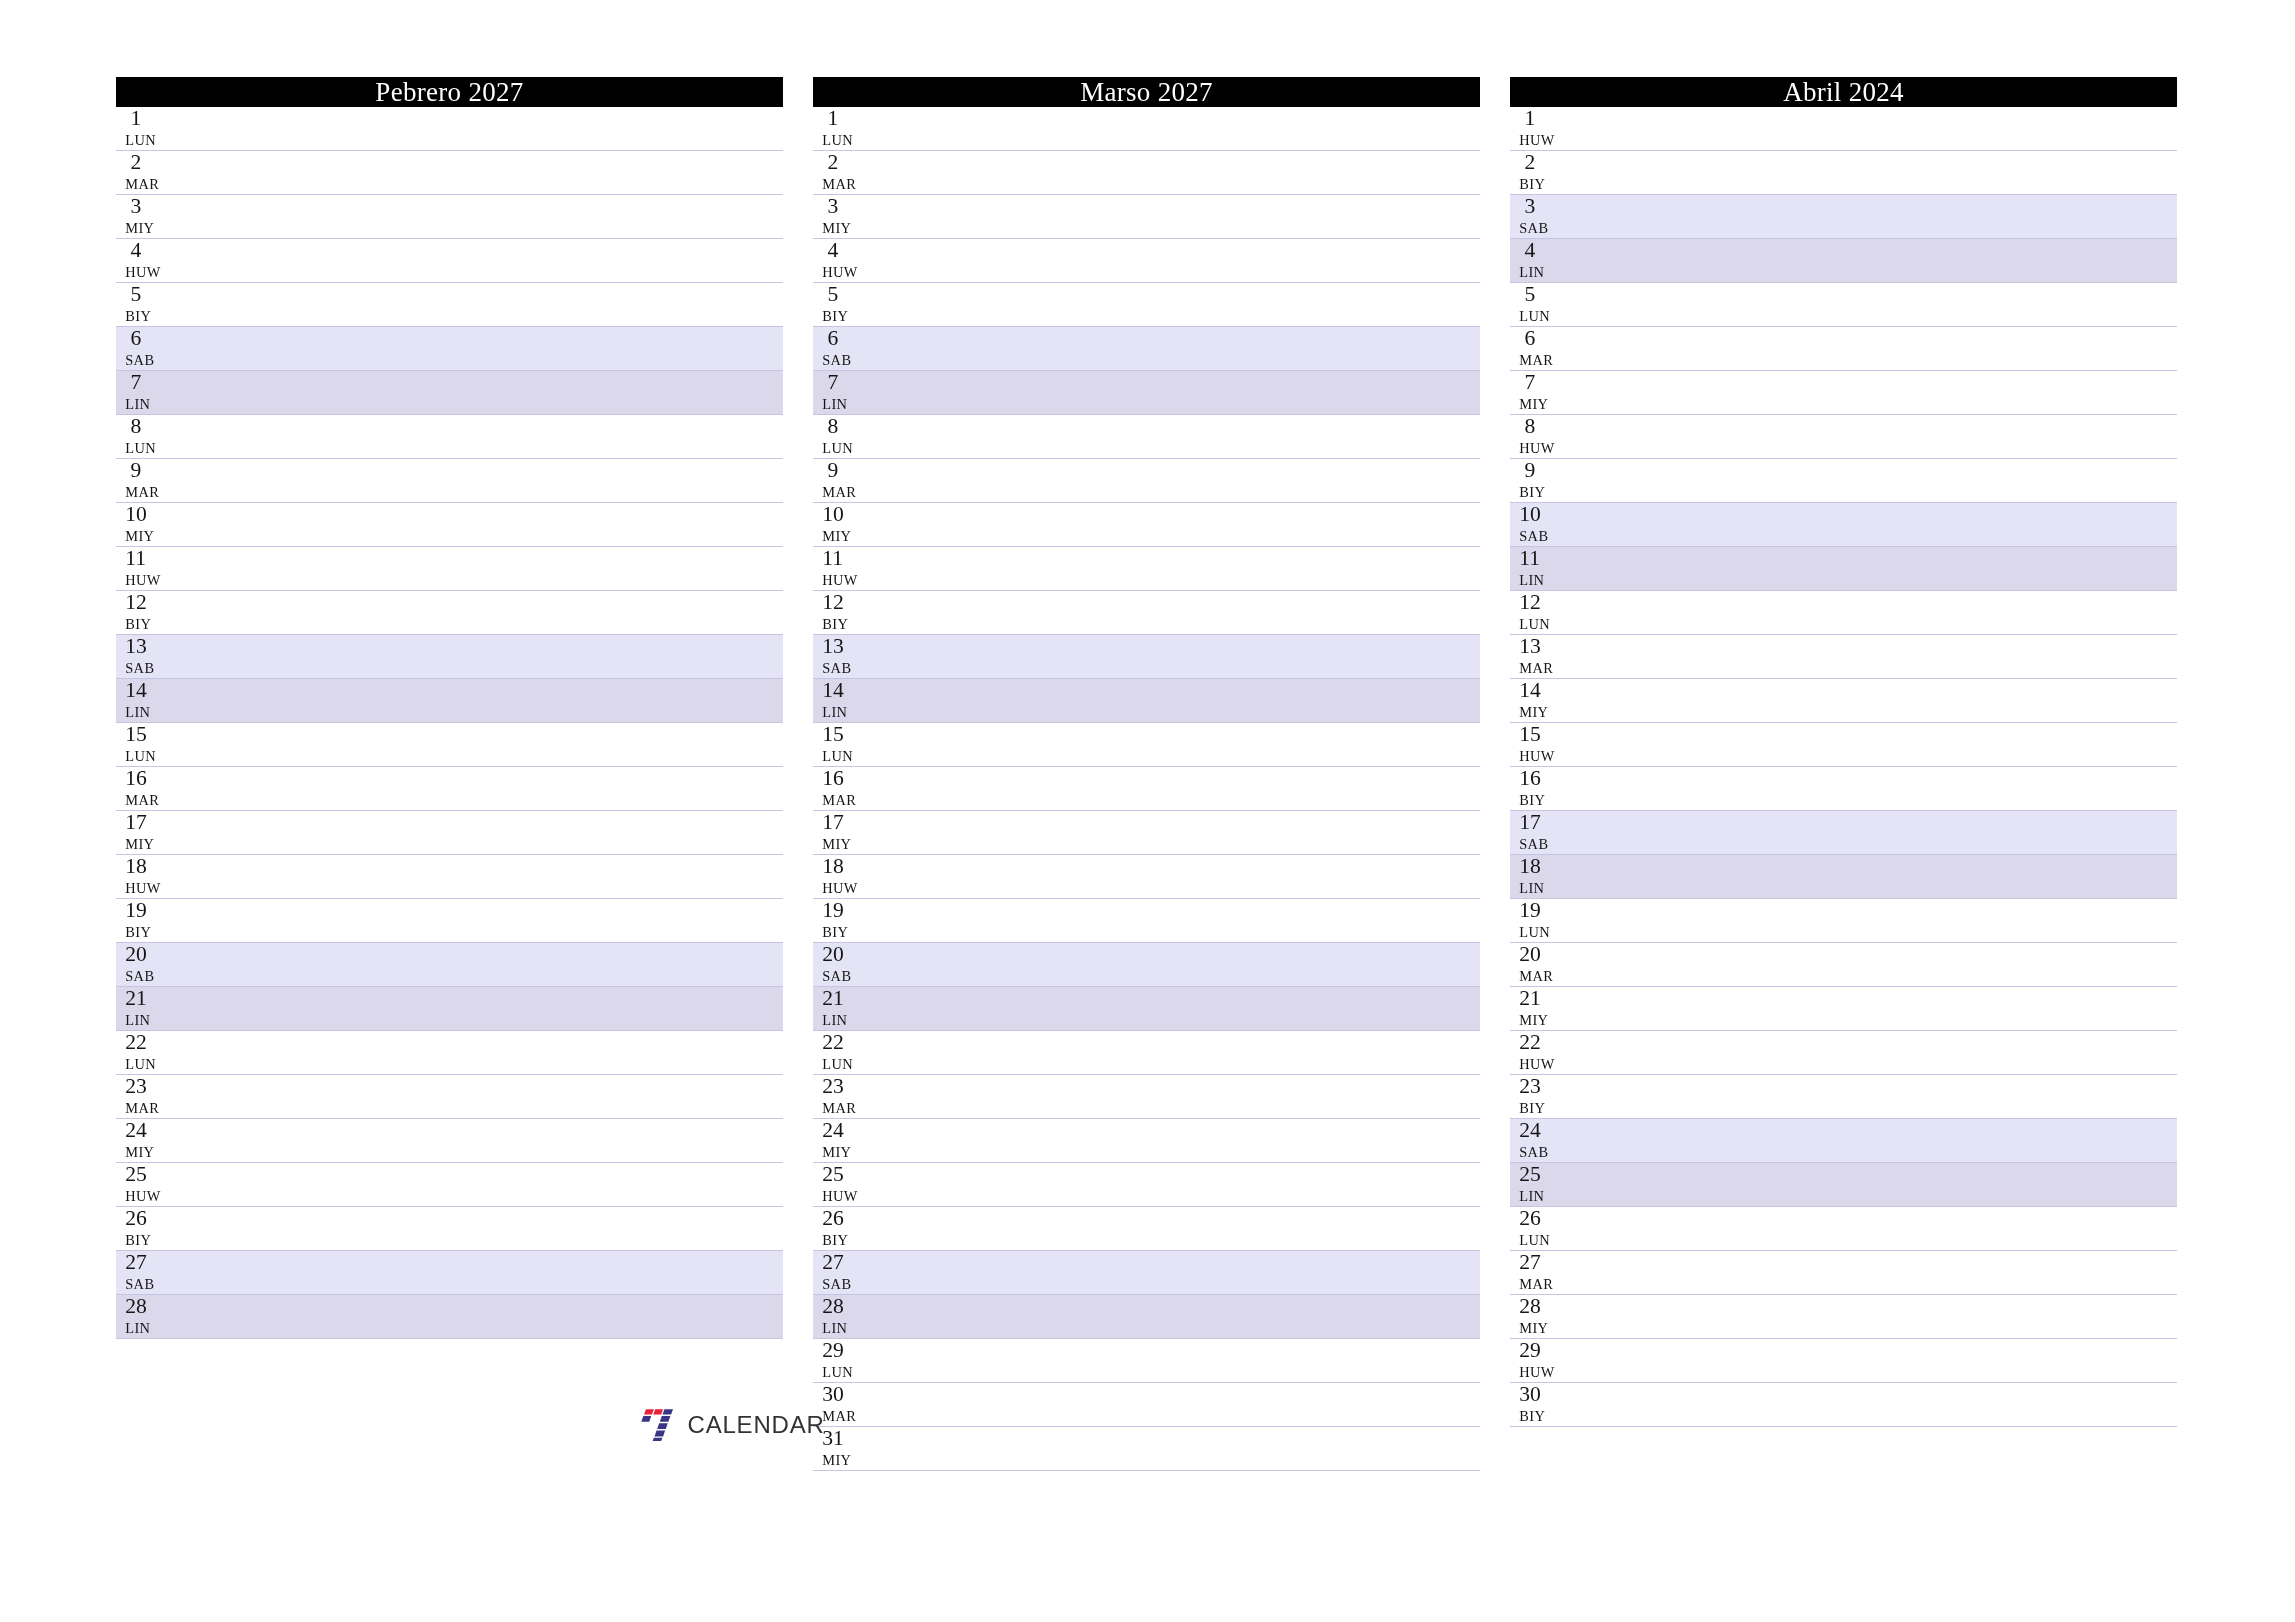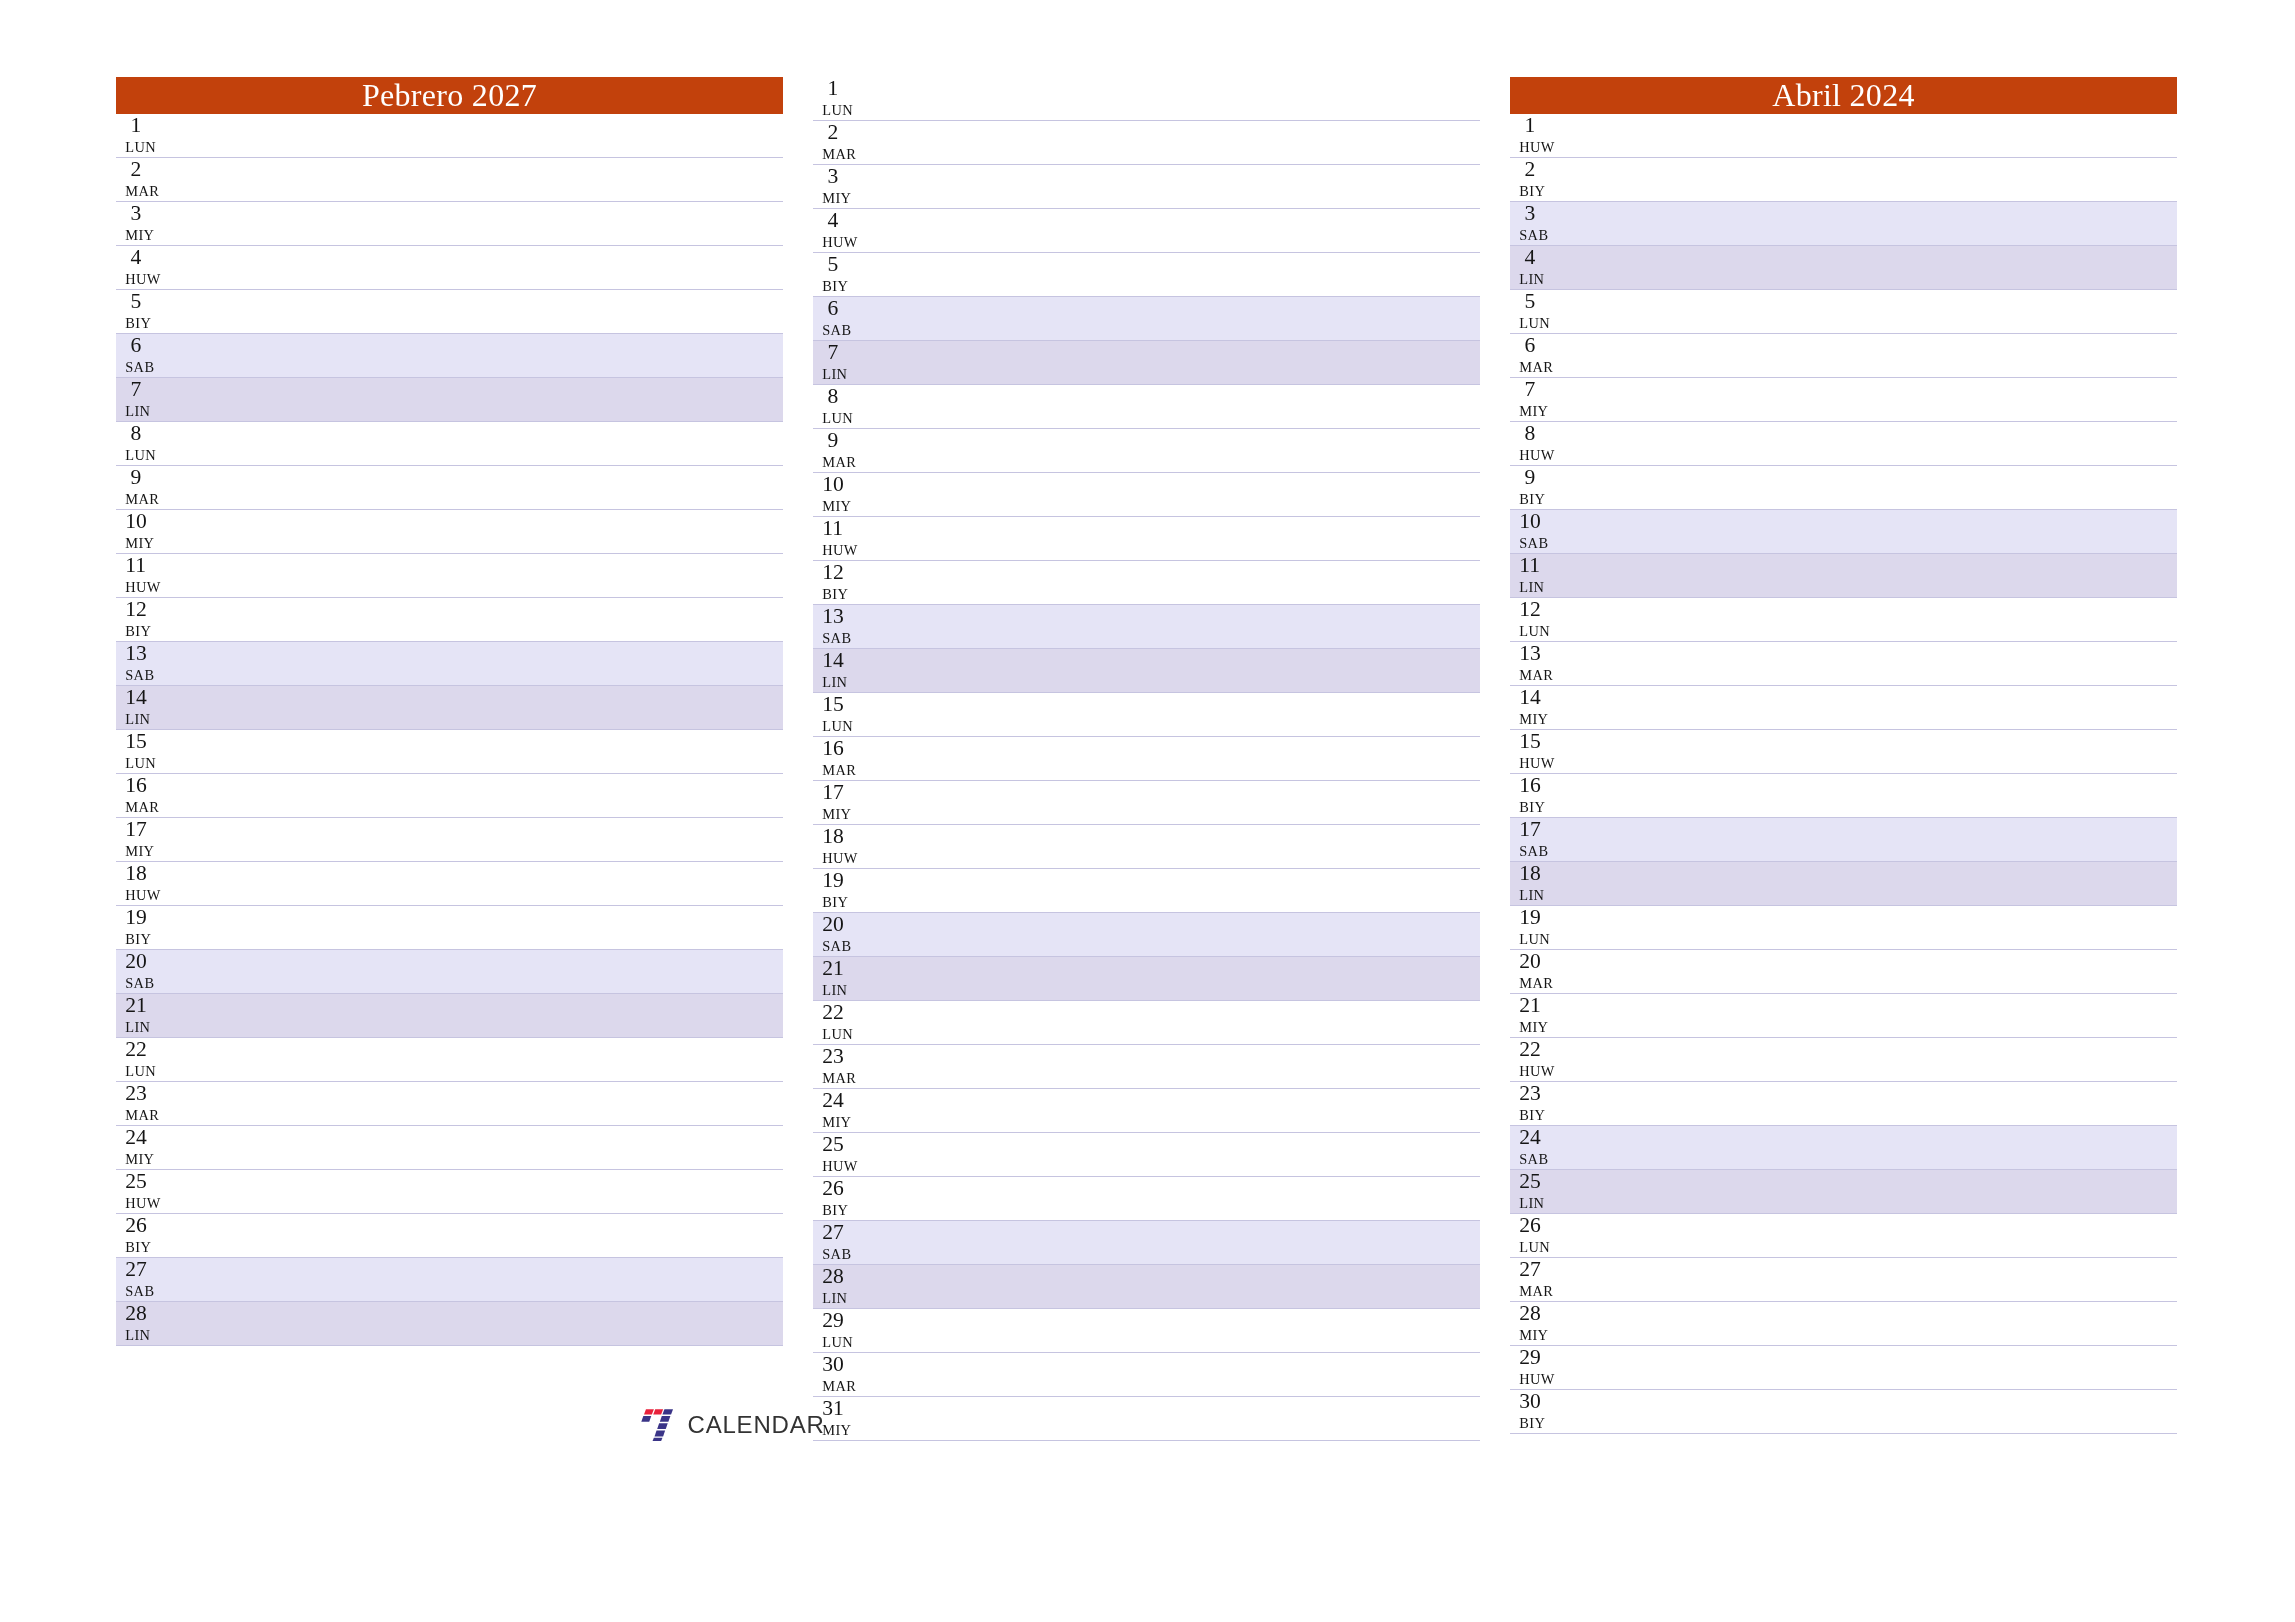--- a/index.html
+++ b/index.html
@@ -15,28 +15,28 @@
     width:2061px;height:1498px;
     display:flex;
     gap:30px;
   }
   .month-col{
     width:667px;
     display:flex;
     flex-direction:column;
   }
   .month-header{
-    height:37px;
-    background:#c2410c;
+    height:30px;
+    background:#000000;
     color:#ffffff;
     display:flex;
     align-items:center;
     justify-content:center;
     font-family:"Liberation Serif",serif;
-    font-size:32px;
+    font-size:27px;
     letter-spacing:0.3px;
     box-sizing:border-box;
   }
   .days{
     display:flex;
     flex-direction:column;
   }
   .day-row{
     position:relative;
     height:44px;
@@ -197,20 +197,21 @@
           <span class="day-num">27</span>
           <span class="day-dow">SAB</span>
         </div>
         <div class="day-row sun wide">
           <span class="day-num">28</span>
           <span class="day-dow">LIN</span>
         </div>
       </div>
     </div>
     <div class="month-col">
+      <div class="month-header">Marso 2027</div>
       <div class="days">
         <div class="day-row">
           <span class="day-num">1</span>
           <span class="day-dow">LUN</span>
         </div>
         <div class="day-row">
           <span class="day-num">2</span>
           <span class="day-dow">MAR</span>
         </div>
         <div class="day-row">

